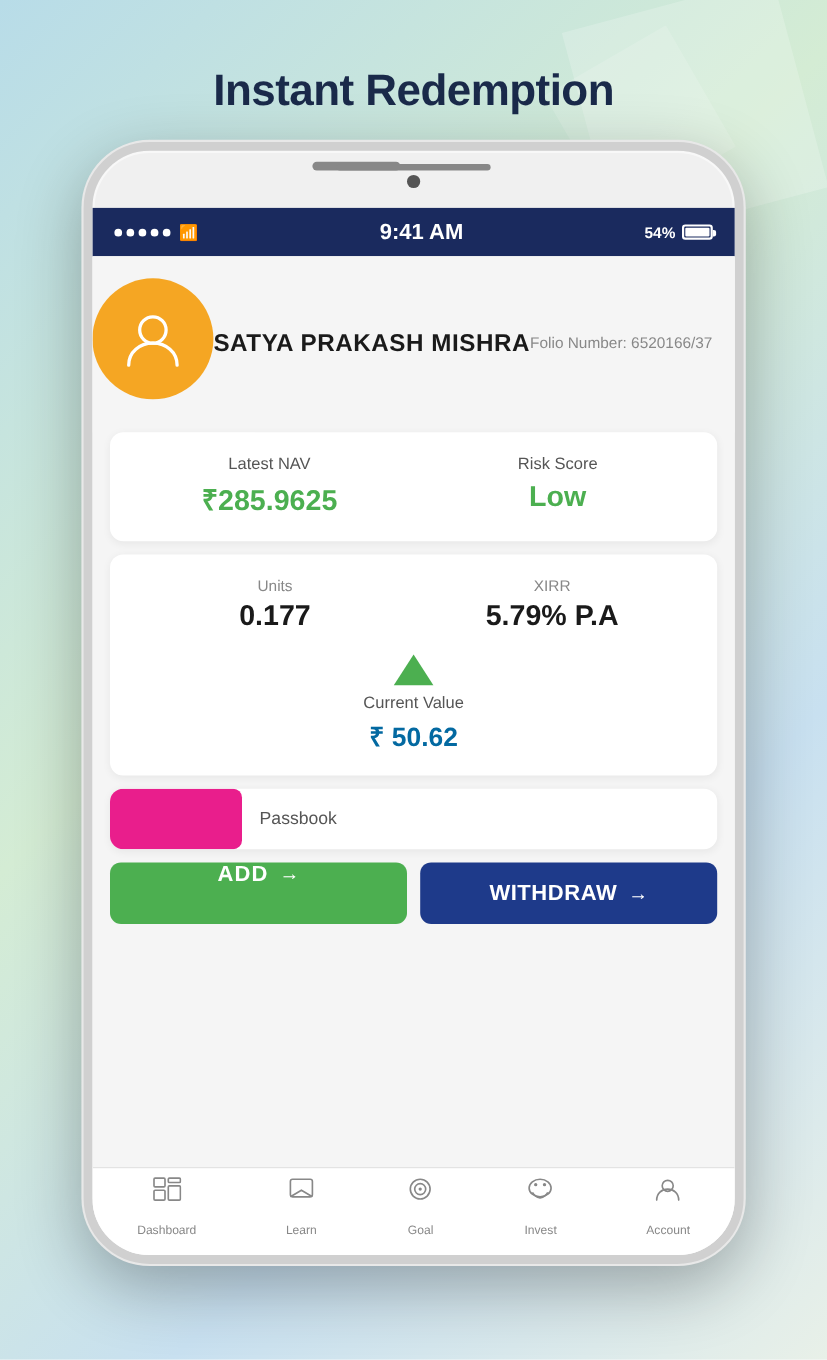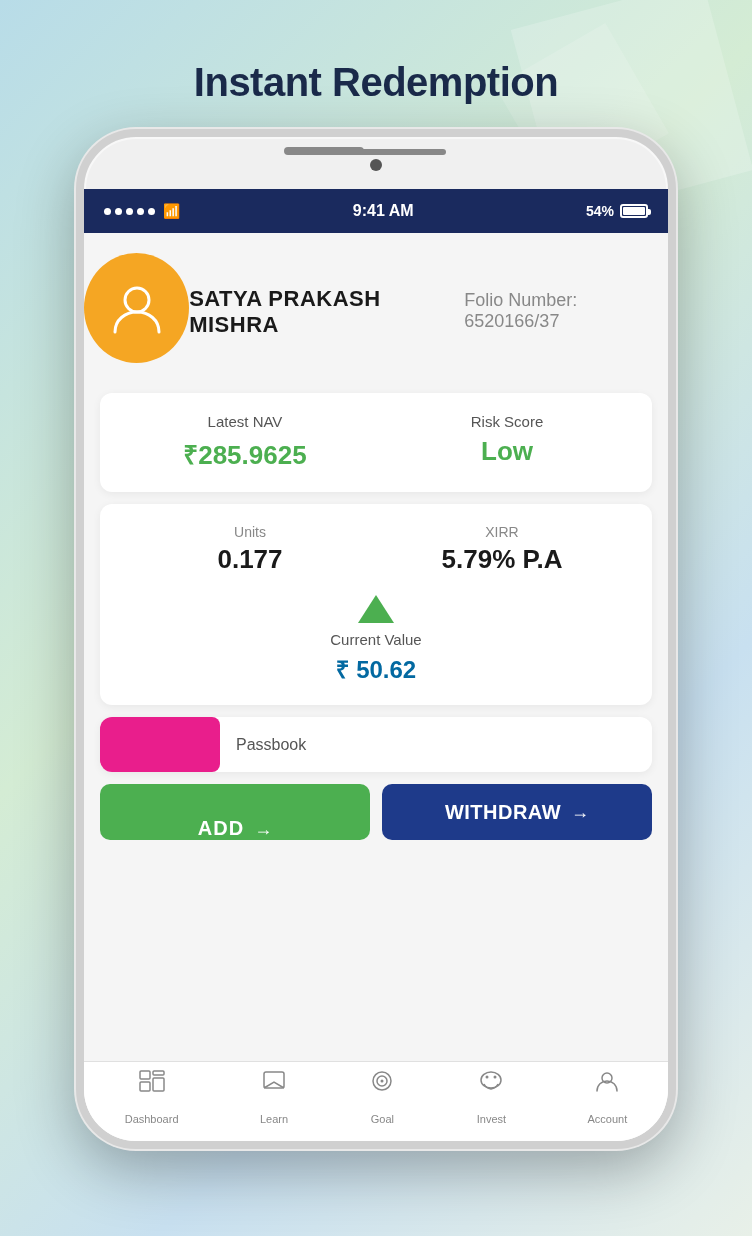--- a/index.html
+++ b/index.html
@@ -123,21 +123,21 @@
     }
 
     .wifi-icon {
       color: white;
       font-size: 14px;
       margin-left: 4px;
     }
 
     .status-time {
       color: white;
-      font-size: 16px;
+      font-size: 20px;
       font-weight: 600;
     }
 
     .status-right {
       display: flex;
       align-items: center;
       gap: 4px;
       color: white;
       font-size: 14px;
       font-weight: 600;
@@ -209,21 +209,21 @@
 
     .user-name {
       font-size: 22px;
       font-weight: 700;
       color: #1a1a1a;
       letter-spacing: 0.5px;
       margin-bottom: 6px;
     }
 
     .folio-number {
-      font-size: 18px;
+      font-size: 14px;
       color: #888;
       margin-bottom: 8px;
     }
 
     
     .info-card {
       background: white;
       margin: 0 16px 12px 16px;
       border-radius: 12px;
       padding: 20px 24px;
@@ -364,21 +364,21 @@
       gap: 12px;
       margin: 0 16px 0 16px;
     }
 
     .btn-add {
       flex: 1;
       height: 56px;
       background: #4caf50;
       border-radius: 10px;
       display: flex;
-      align-items: flex-end;
+      align-items: flex-start;
       justify-content: center;
       gap: 10px;
       cursor: pointer;
     }
 
     .btn-add-text {
       font-size: 20px;
       font-weight: 700;
       color: white;
       letter-spacing: 1px;

